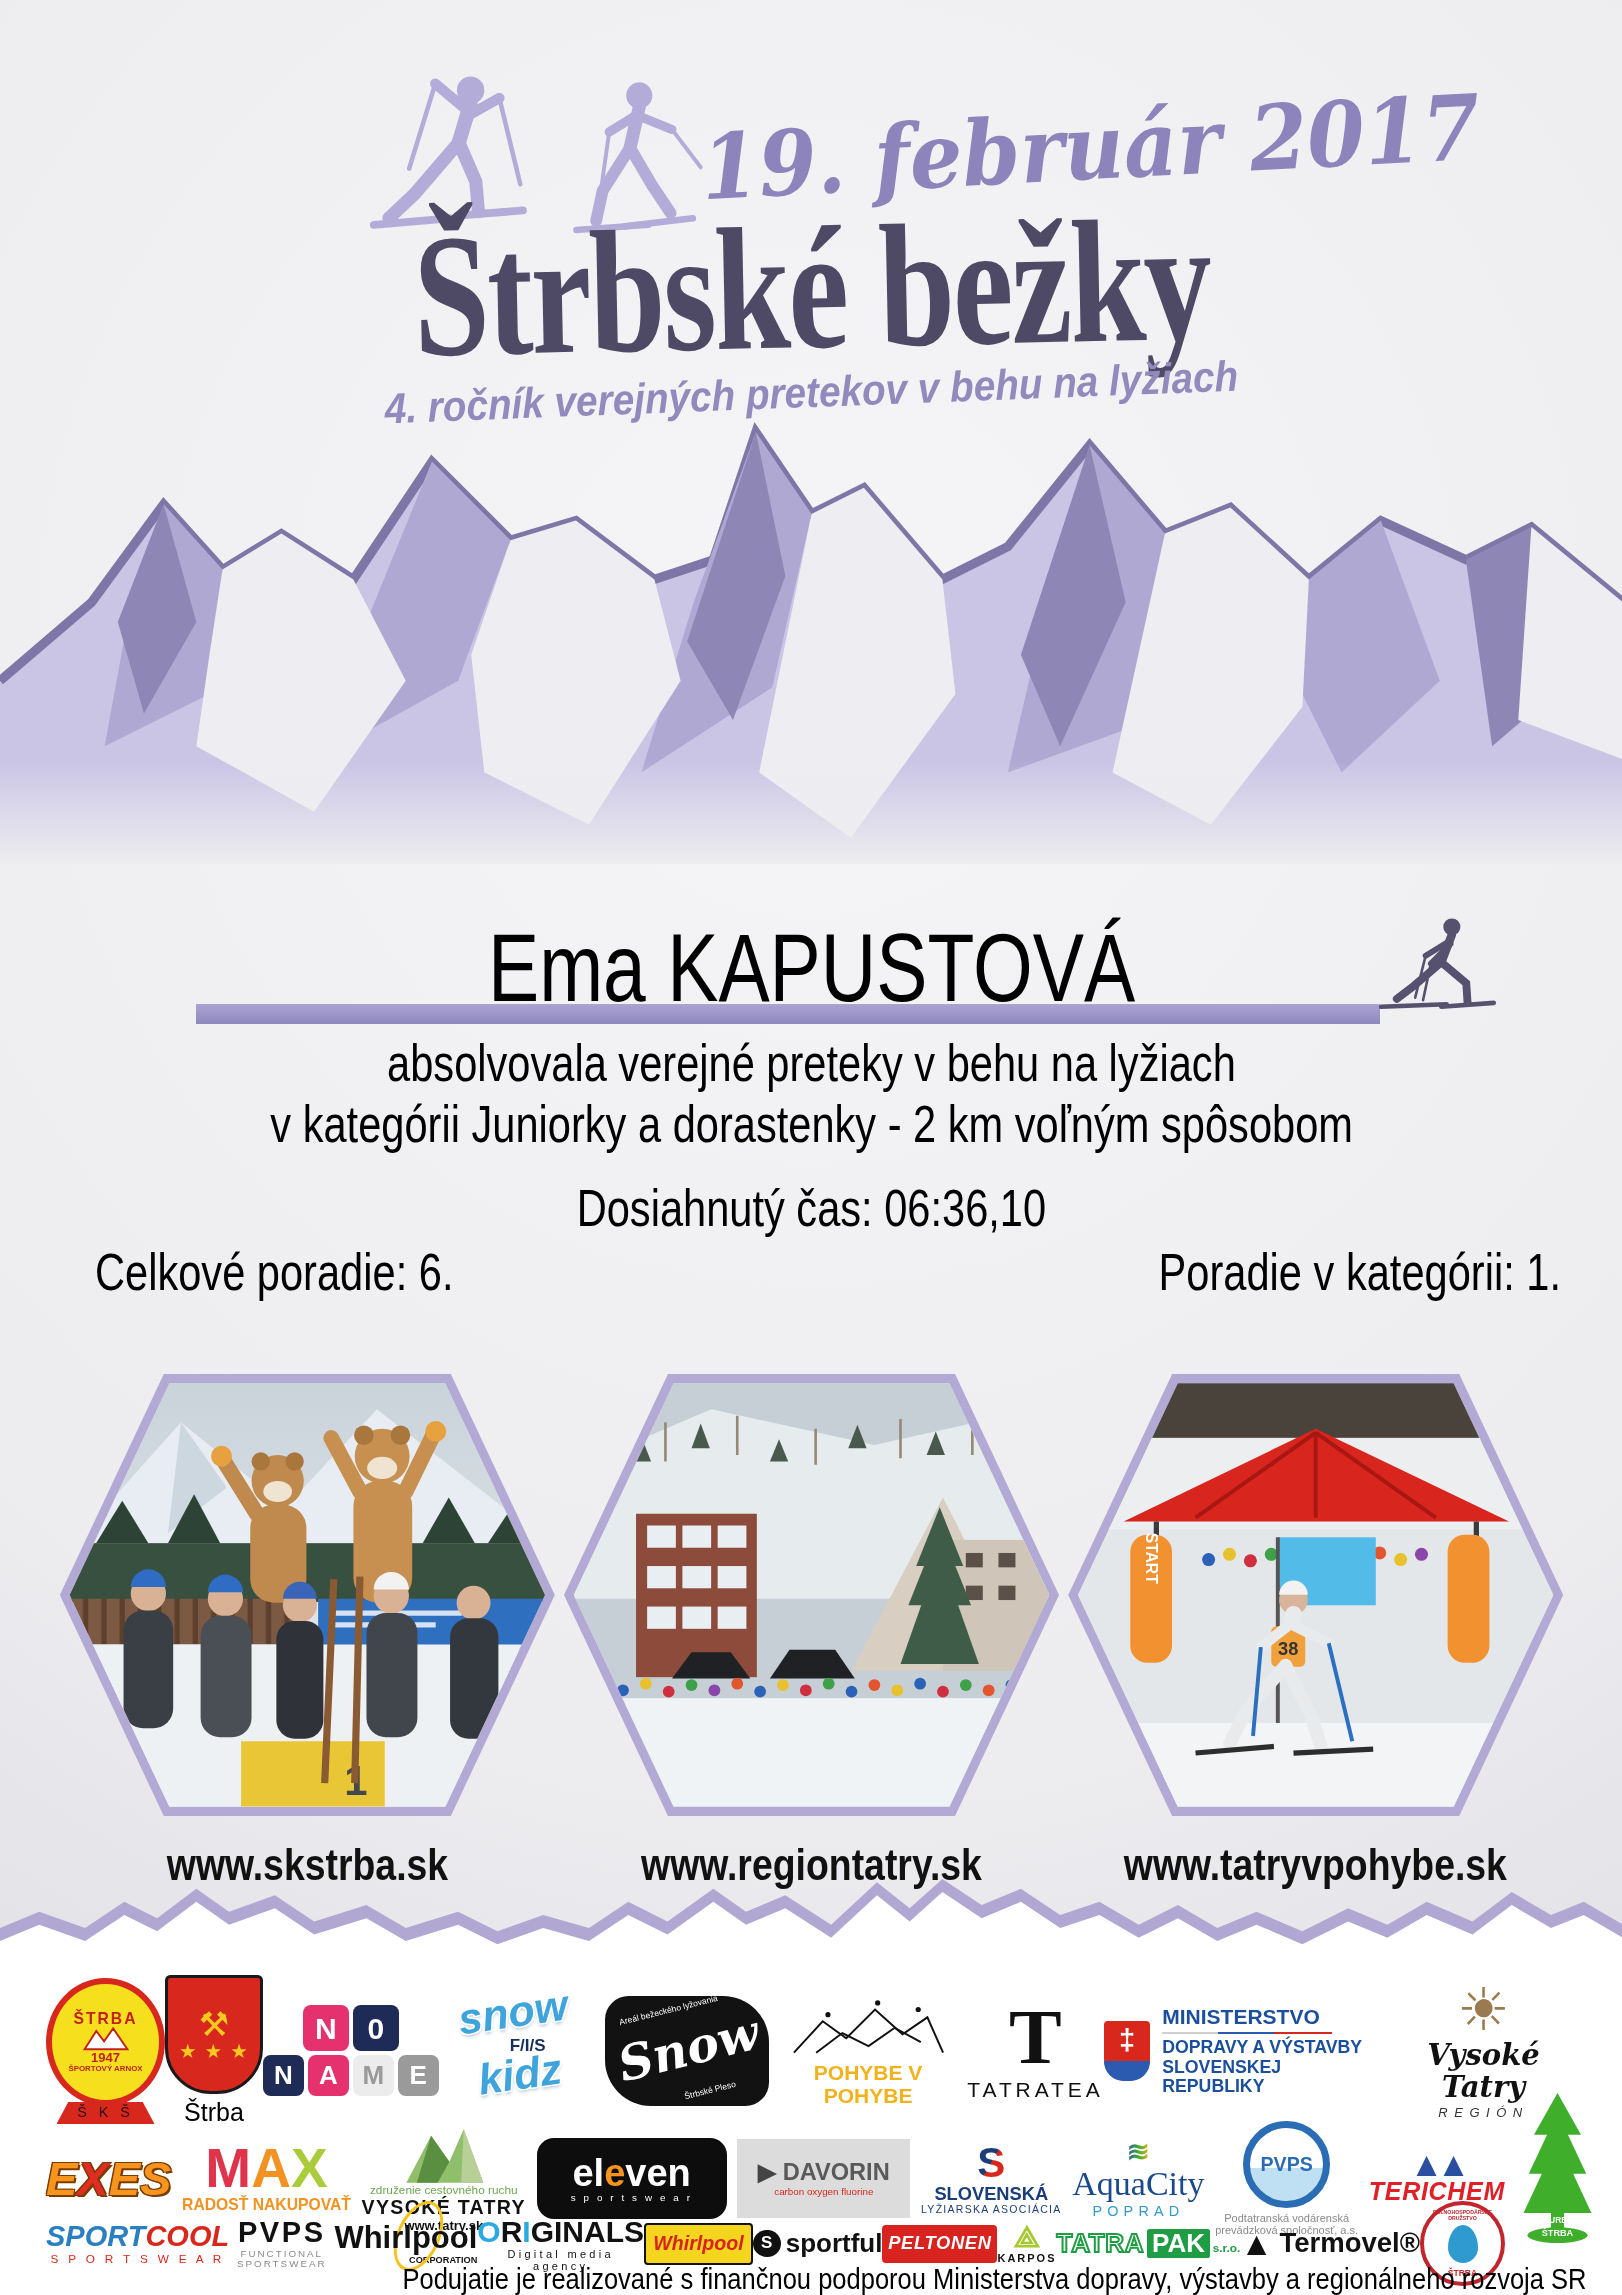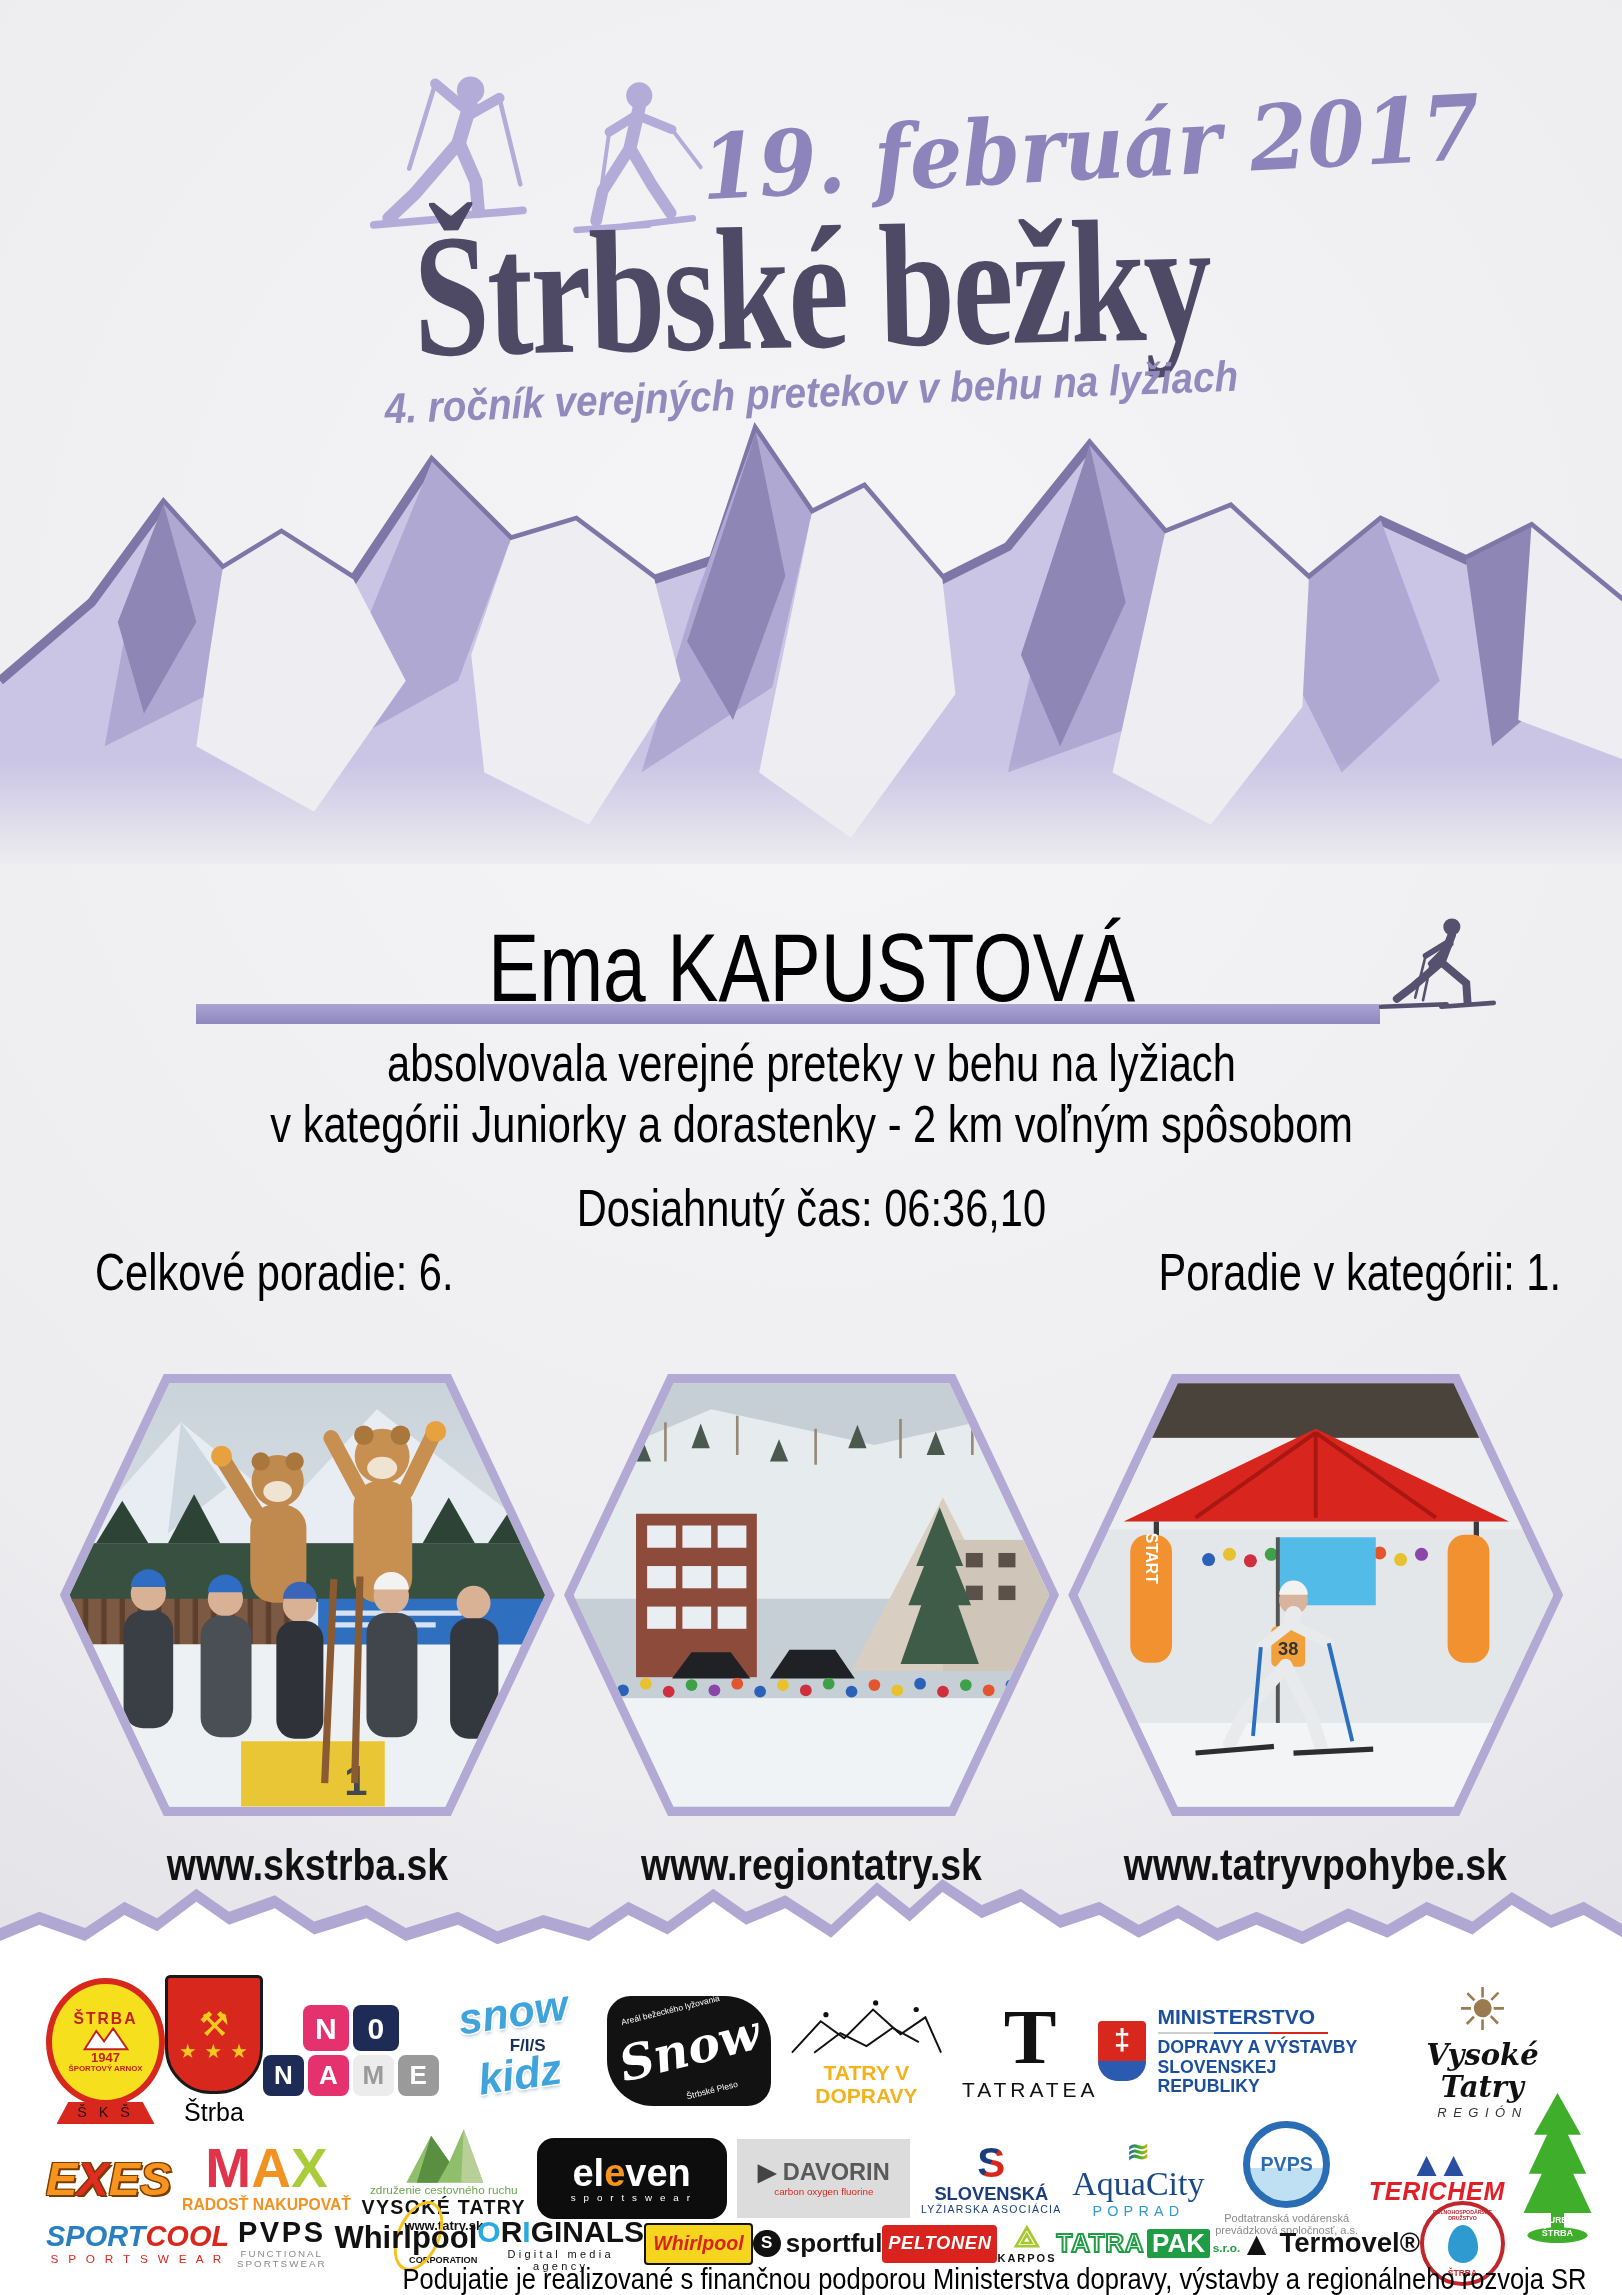--- a/index.html
+++ b/index.html
@@ -482,21 +482,21 @@
     <div class="logo tvp">
       <svg width="157" height="63" viewBox="0 0 240 96">
         <g fill="none" stroke="#111" stroke-width="3">
           <polyline points="6,88 50,40 86,66 130,22 172,60 210,34 234,88"></polyline>
           <polyline points="40,88 80,58 120,78 160,50 200,72"></polyline>
         </g>
         <circle cx="58" cy="30" r="4" fill="#111"></circle>
           <circle cx="134" cy="12" r="4" fill="#111"></circle>
           <circle cx="196" cy="22" r="4" fill="#111"></circle>
       </svg>
-      <div class="lbl">TATRY V DOPRAVY</div>
+      <div class="lbl">POHYBE V POHYBE</div>
     </div>
     <div class="logo tea">
       <div class="t">T</div>
       <div class="lbl">TATRATEA</div>
     </div>
     <div class="logo min">
       <div class="minshield">
         <span class="dc">‡</span>
         <div class="hill"></div>
       </div>

